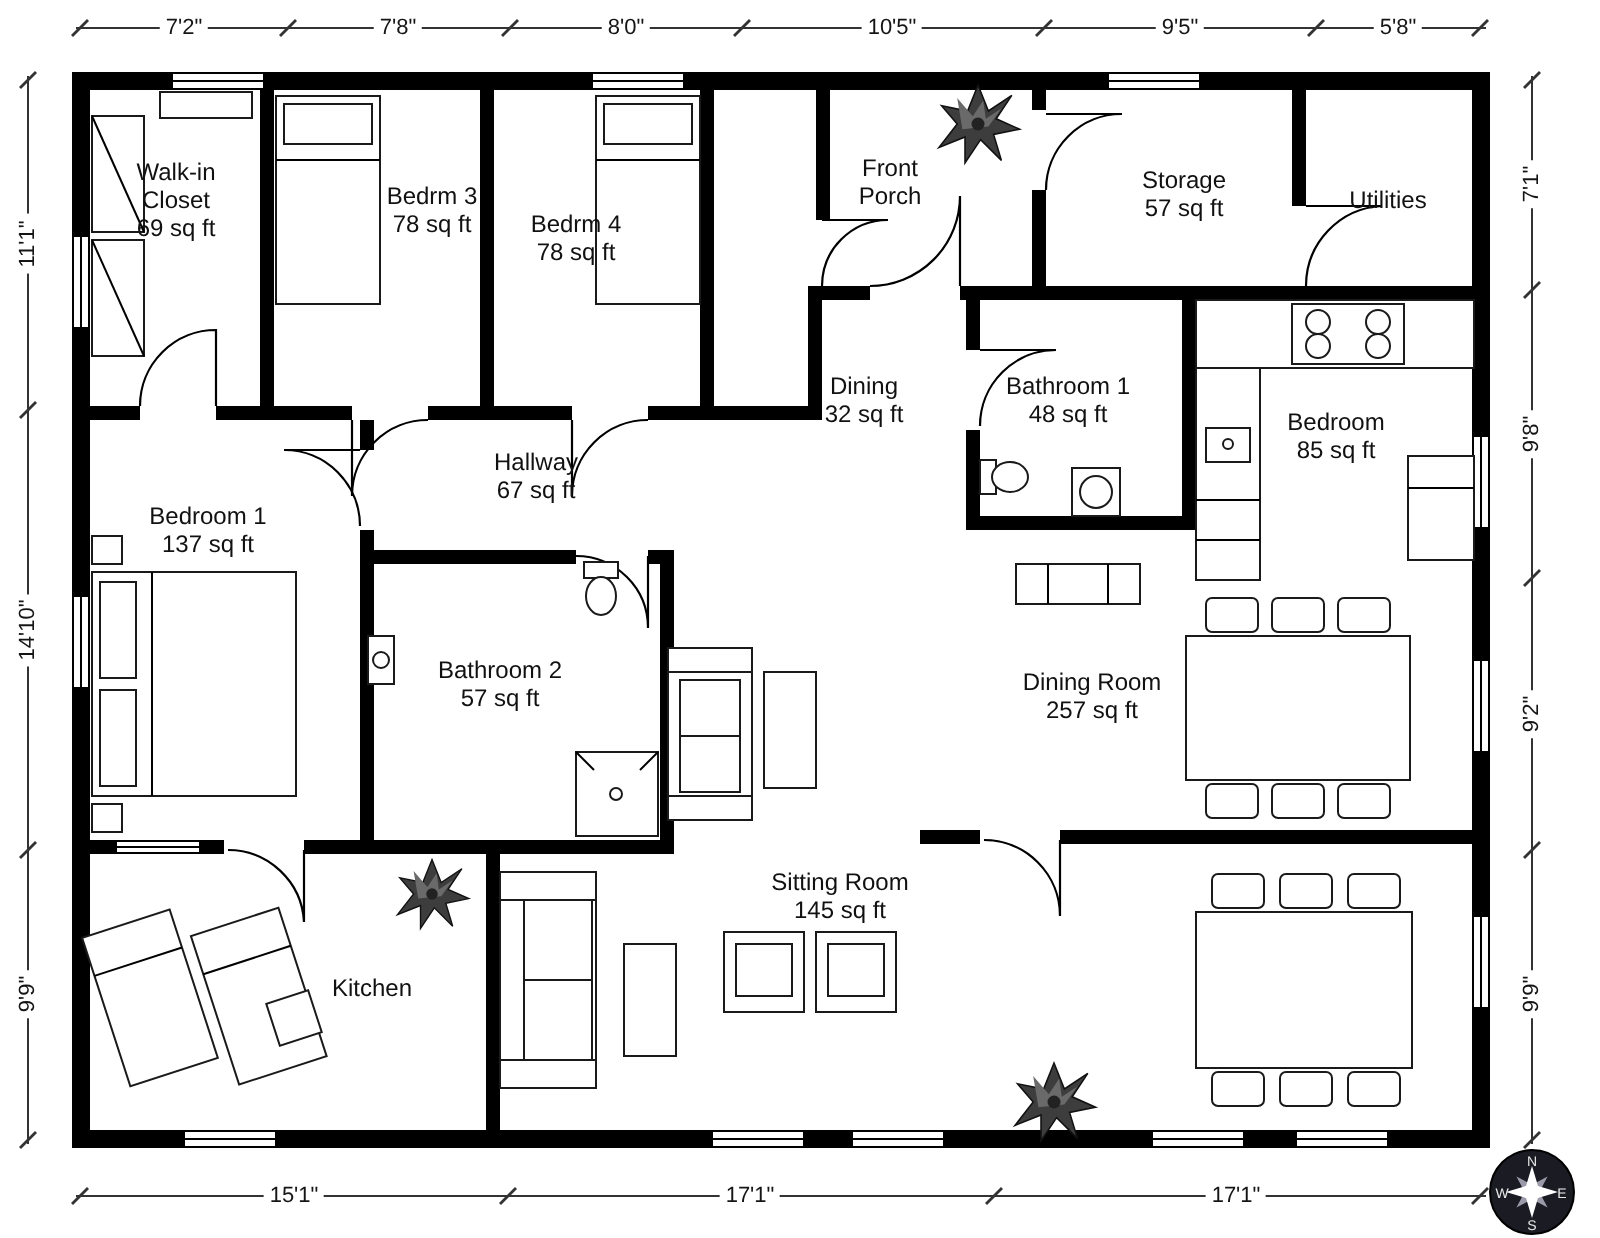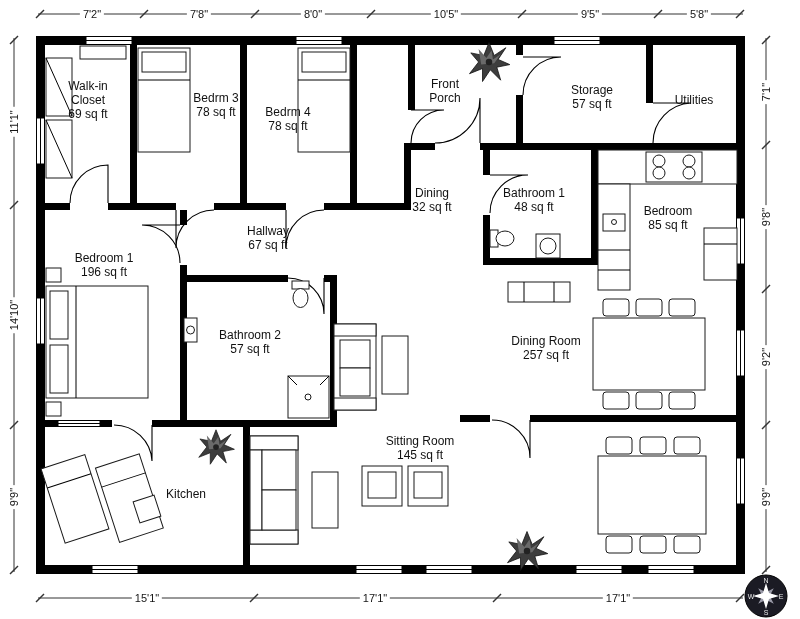--- a/index.html
+++ b/index.html
@@ -377,21 +377,21 @@
 <div class="room" style="left:534px;top:200px">
   <span class="rname">Bathroom 1</span>
   <span class="rarea">48 sq ft</span>
 </div>
 <div class="room" style="left:668px;top:218px">
   <span class="rname">Bedroom</span>
   <span class="rarea">85 sq ft</span>
 </div>
 <div class="room" style="left:104px;top:265px">
   <span class="rname">Bedroom 1</span>
-  <span class="rarea">196 sq ft</span>
+  <span class="rarea">137 sq ft</span>
 </div>
 <div class="room" style="left:268px;top:238px">
   <span class="rname">Hallway</span>
   <span class="rarea">67 sq ft</span>
 </div>
 <div class="room" style="left:250px;top:342px">
   <span class="rname">Bathroom 2</span>
   <span class="rarea">57 sq ft</span>
 </div>
 <div class="room" style="left:546px;top:348px">

